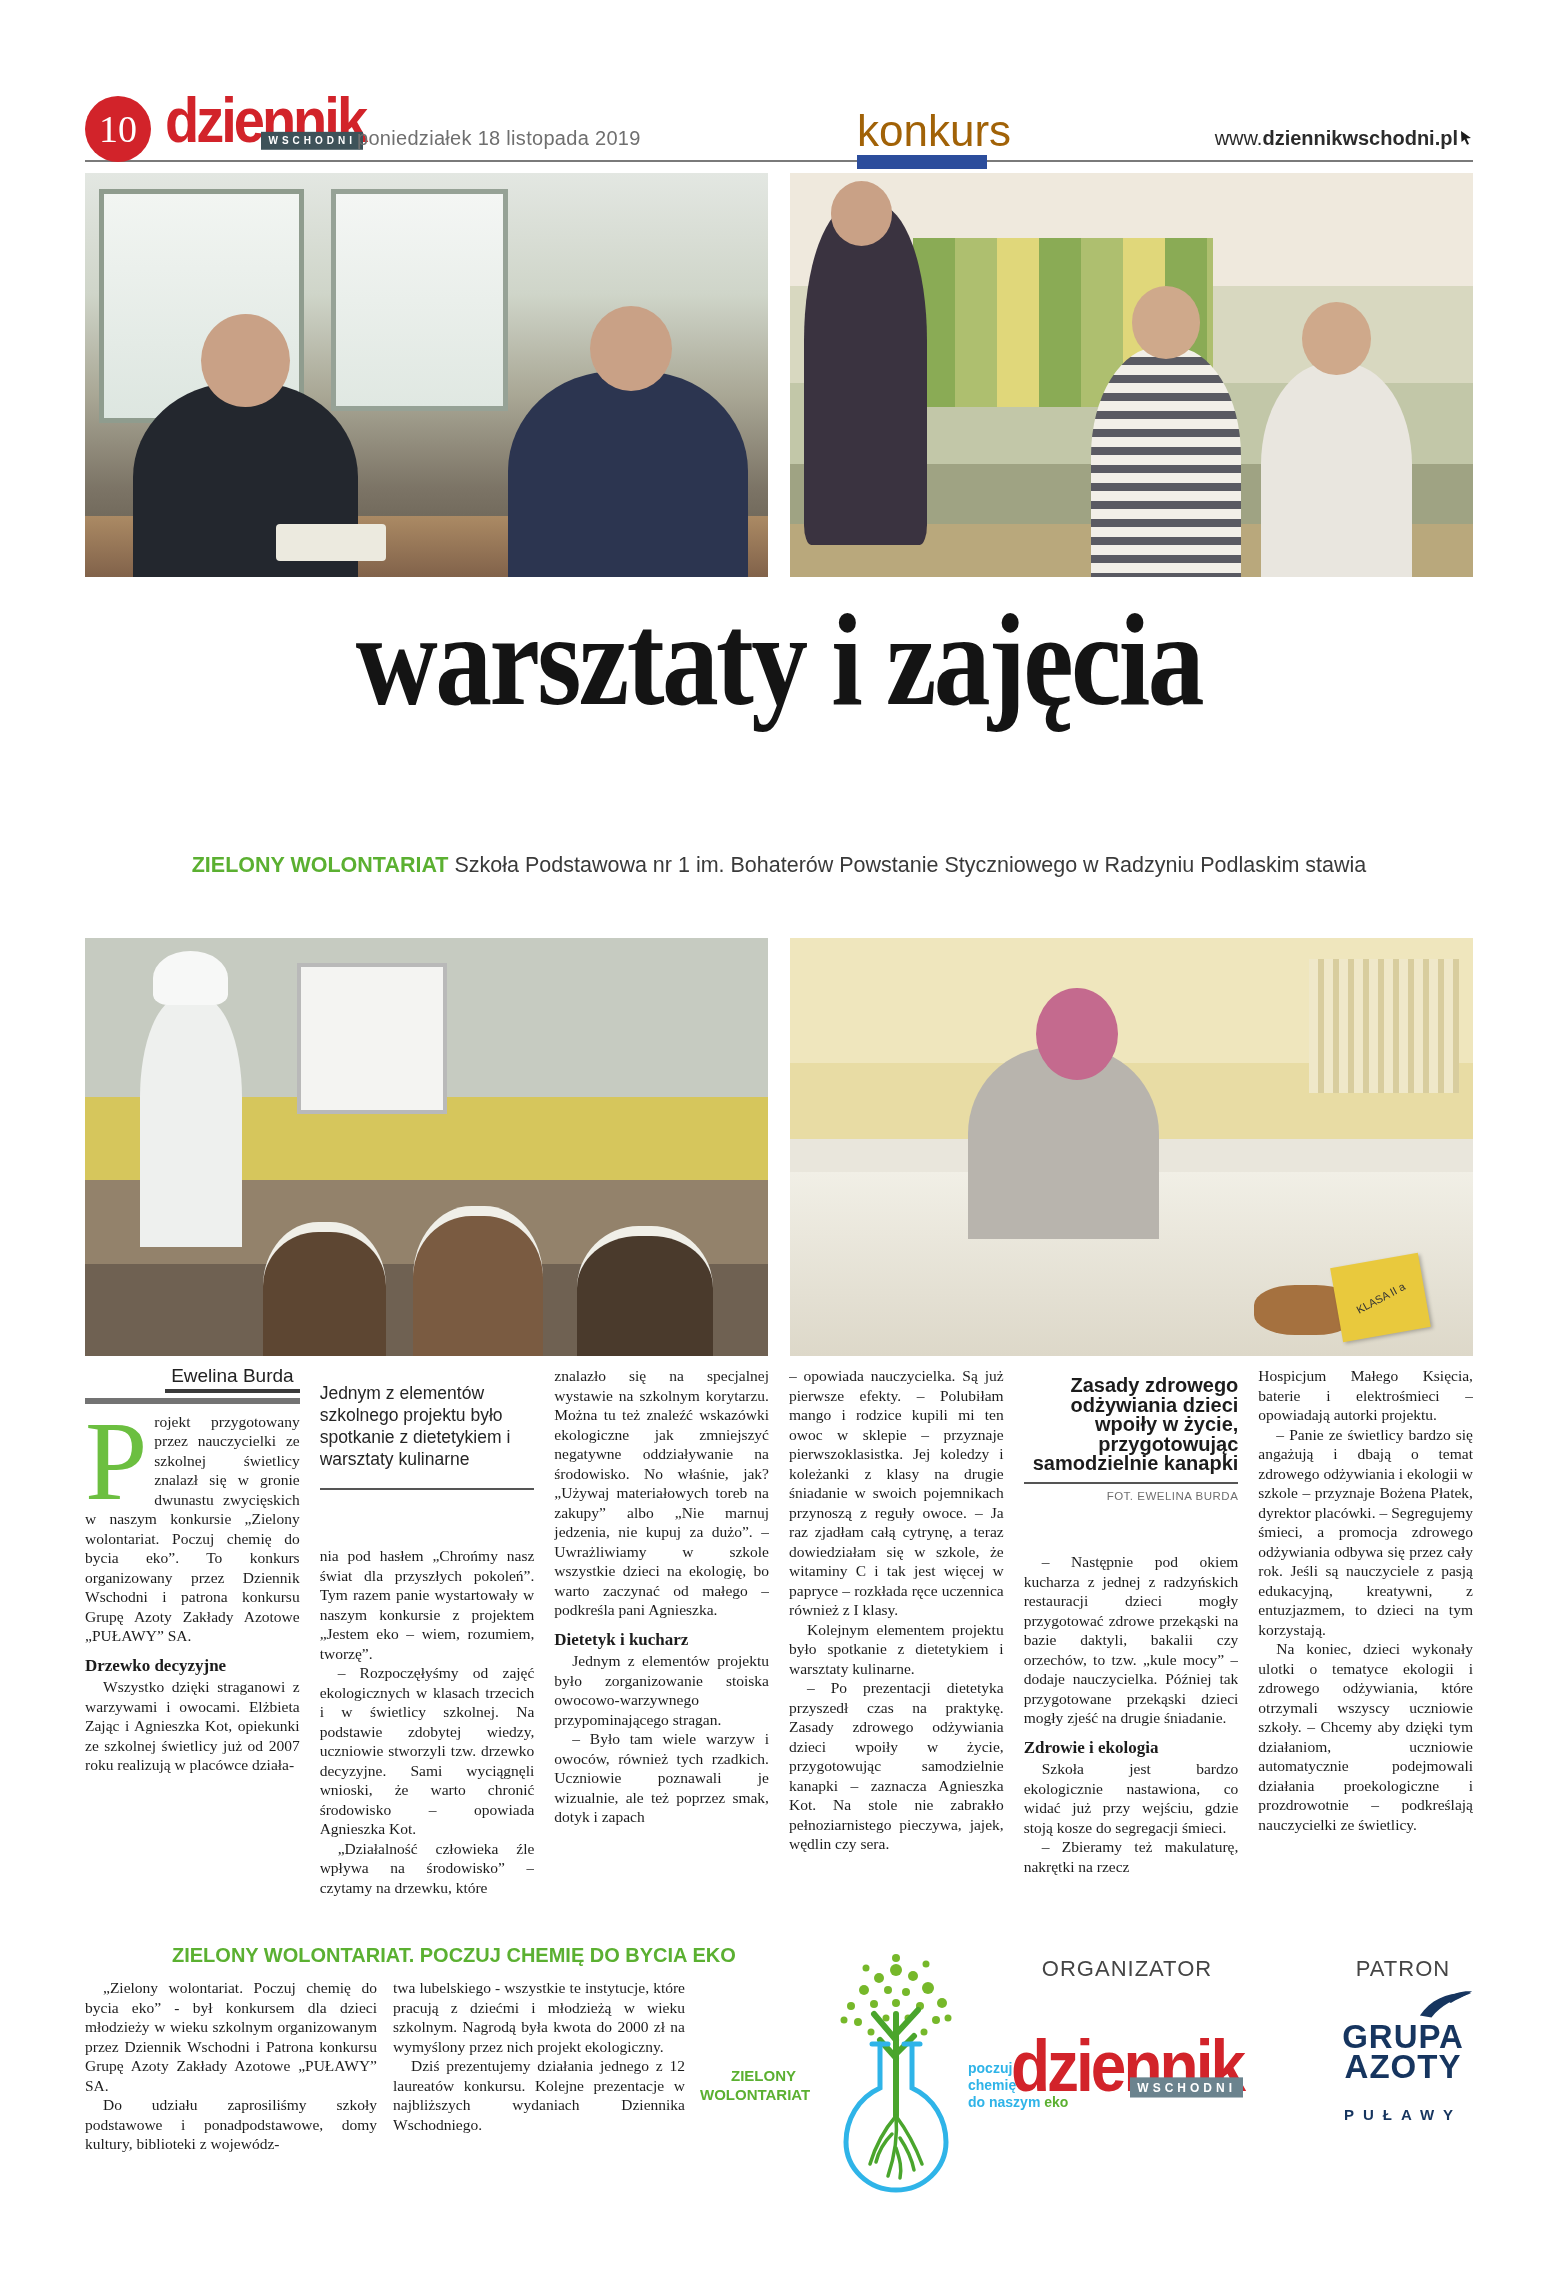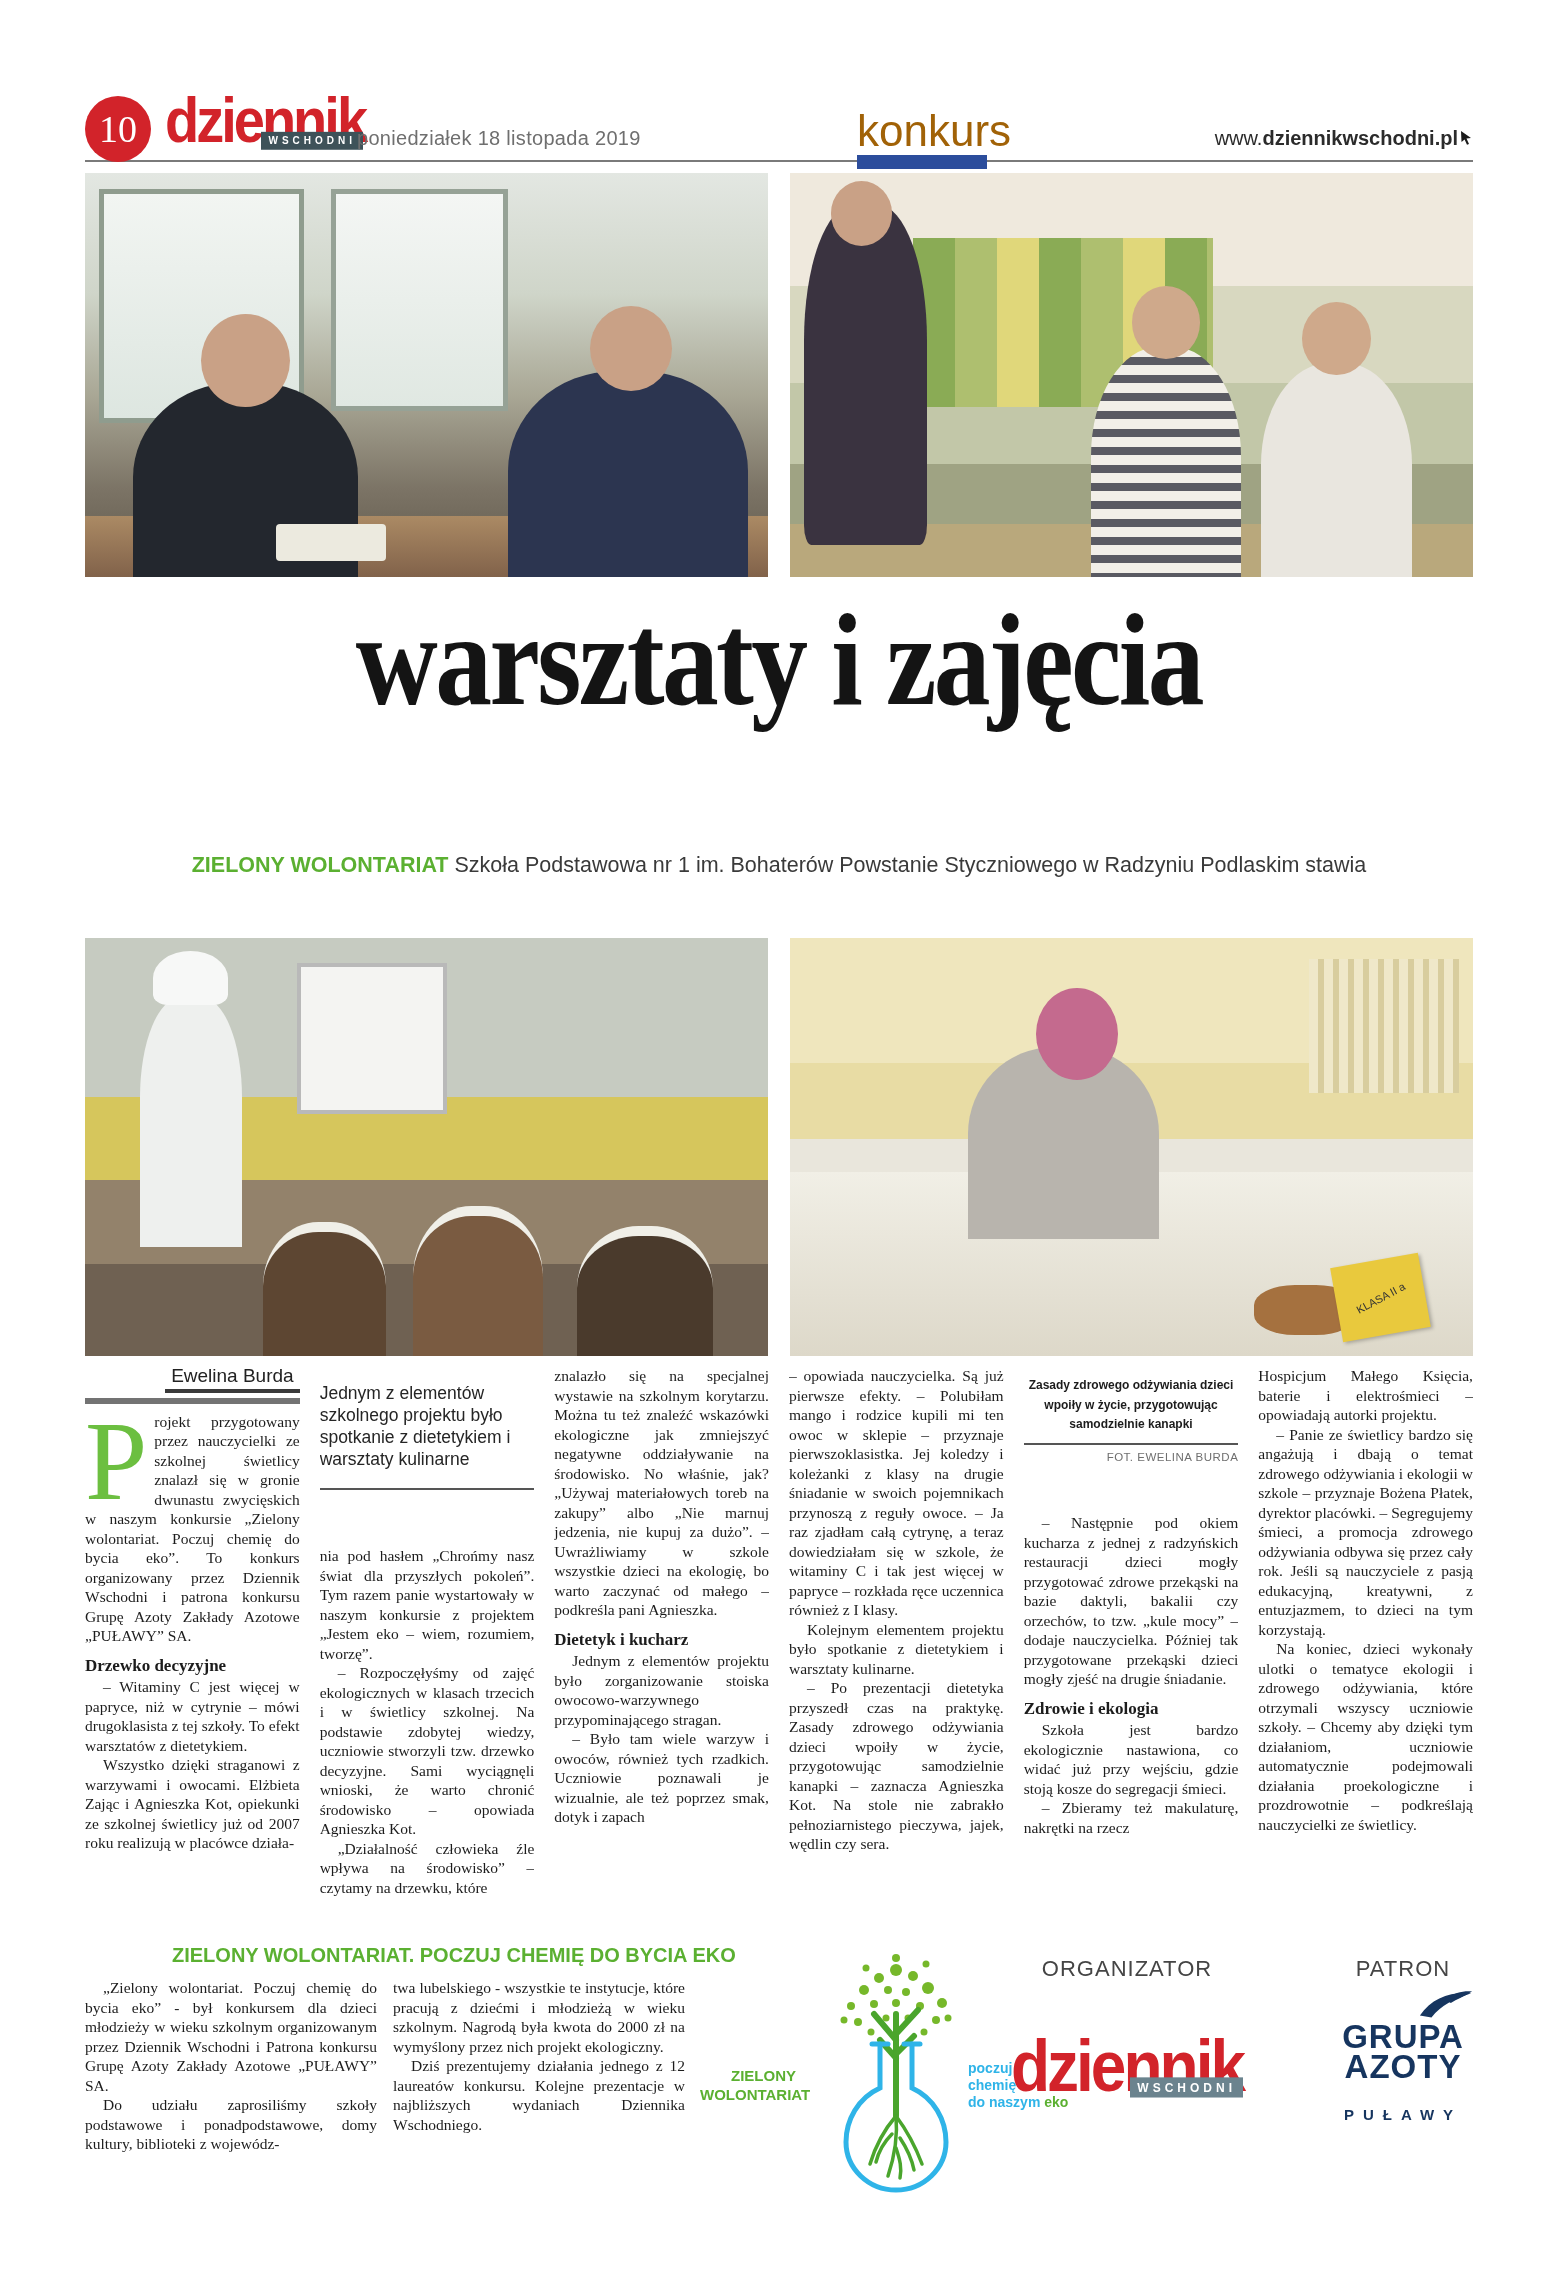--- a/index.html
+++ b/index.html
@@ -65,21 +65,21 @@
     font-family: "Liberation Sans", sans-serif; font-size: 19px; color:#222; }
   .byline span { display:inline-block; border-bottom: 4px solid #3a3a3a; padding: 0 6px 3px; }
   .dropcap { float: left; font-size: 112px; line-height: 82px; padding-top: 8px;
     color: #6cbf40; margin: 0 7px 0 0; font-weight: 400; }
   .subhd { font-weight: 700; font-size: 17px; text-align: left; margin: 10px 0 2px; }
   p.ind { text-indent: 18px; }
   .pullquote { font-family: "Liberation Sans", sans-serif; font-size: 17.5px; line-height: 22px;
     text-align: left; color: #252525; padding: 16px 0 18px; border-bottom: 2px solid #555;
     margin-bottom: 56px; }
   .photo-caption { font-family: "Liberation Sans", sans-serif; font-weight: 700;
-    font-size: 12px; line-height: 19.5px; text-align: center; padding-top: 10px; }
+    font-size: 20px; line-height: 19.5px; text-align: right; padding-top: 10px; }
   .photo-credit { font-family: "Liberation Sans", sans-serif; font-size: 11.5px; color: #6f6f6f;
     text-align: right; border-top: 2px solid #555; margin: 8px 0 46px; padding-top: 3px; letter-spacing: .5px; }
   
   .footer-title { position: absolute; top: 1944px; left: 172px; white-space: nowrap;
     font-family: "Liberation Sans", sans-serif; font-weight: 700; font-size: 20px; color: #5bb031; }
   .footer-cols { position: absolute; top: 1978px; left: 85px; width: 600px; height: 250px;
     display: grid; grid-template-columns: 1fr 1fr; column-gap: 16px;
     font-size: 15.5px; line-height: 19.5px; text-align: justify; overflow: hidden; }
   .campaign { position: absolute; top: 1948px; left: 700px; width: 392px; height: 272px; }
   .camp-mark { position: absolute; left: 96px; top: 0; }
@@ -182,21 +182,20 @@
         <span>KLASA II a</span>
       </div>
     </div>
   </div>
 
   <div class="article">
     <div class="col">
       <div class="byline"><span>Ewelina Burda</span></div>
       <p><span class="dropcap">P</span><span>rojekt przygotowany przez nauczycielki ze szkolnej świetlicy znalazł się w gronie dwunastu zwycięskich w naszym konkursie „Zielony wolontariat. Poczuj chemię do bycia eko”. To konkurs organizowany przez Dziennik Wschodni i patrona konkursu Grupę Azoty Zakłady Azotowe „PUŁAWY” SA.</span></p>
       <div class="subhd">Drzewko decyzyjne</div>
-      <p class="ind">– Witaminy C jest więcej w papryce, niż w cytrynie – mówi drugoklasista z tej szkoły. To efekt warsztatów z dietetykiem.</p>
       <p class="ind">Wszystko dzięki straganowi z warzywami i owocami. Elżbieta Zając i Agnieszka Kot, opiekunki ze szkolnej świetlicy już od 2007 roku realizują w placówce działa-</p>
     </div>
     <div class="col">
       <div class="pullquote">Jednym z elementów szkolnego projektu było spotkanie z dietetykiem i warsztaty kulinarne</div>
       <p>nia pod hasłem „Chrońmy nasz świat dla przyszłych pokoleń”. Tym razem panie wystartowały w naszym konkursie z projektem „Jestem eko – wiem, rozumiem, tworzę”.</p>
       <p class="ind">– Rozpoczęłyśmy od zajęć ekologicznych w klasach trzecich i w świetlicy szkolnej. Na podstawie zdobytej wiedzy, uczniowie stworzyli tzw. drzewko decyzyjne. Sami wyciągnęli wnioski, że warto chronić środowisko – opowiada Agnieszka Kot.</p>
       <p class="ind">„Działalność człowieka źle wpływa na środowisko” – czytamy na drzewku, które</p>
     </div>
     <div class="col">
       <p>znalazło się na specjalnej wystawie na szkolnym korytarzu. Można tu też znaleźć wskazówki ekologiczne jak zmniejszyć negatywne oddziaływanie na środowisko. No właśnie, jak? „Używaj materiałowych toreb na zakupy” albo „Nie marnuj jedzenia, nie kupuj za dużo”. – Uwrażliwiamy w szkole wszystkie dzieci na ekologię, bo warto zaczynać od małego – podkreśla pani Agnieszka.</p>

